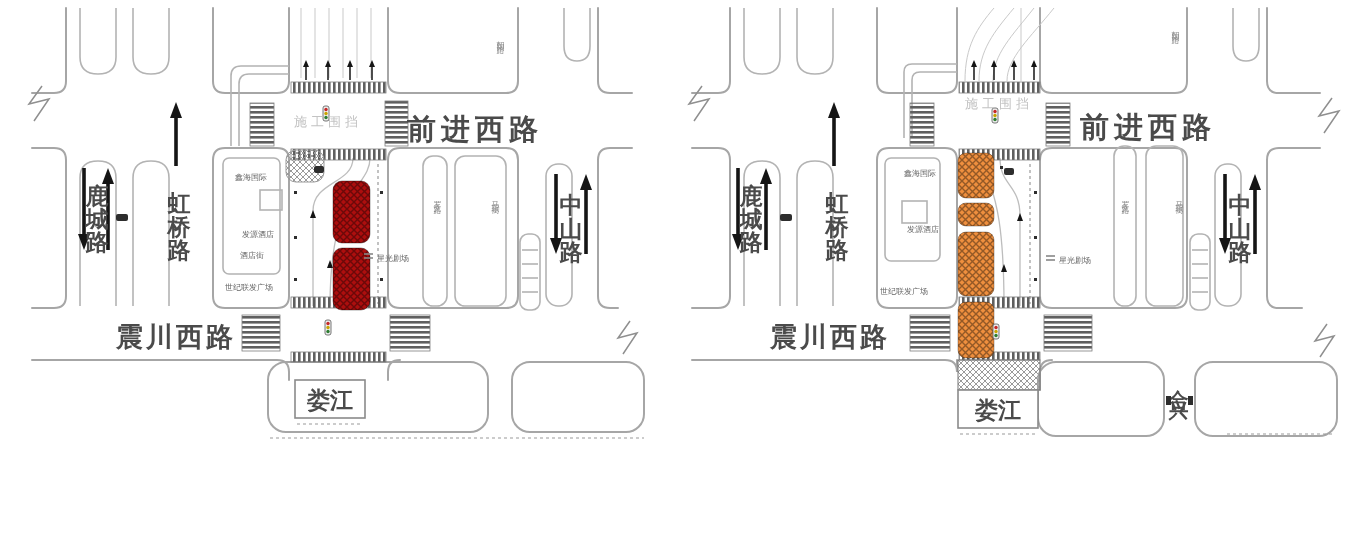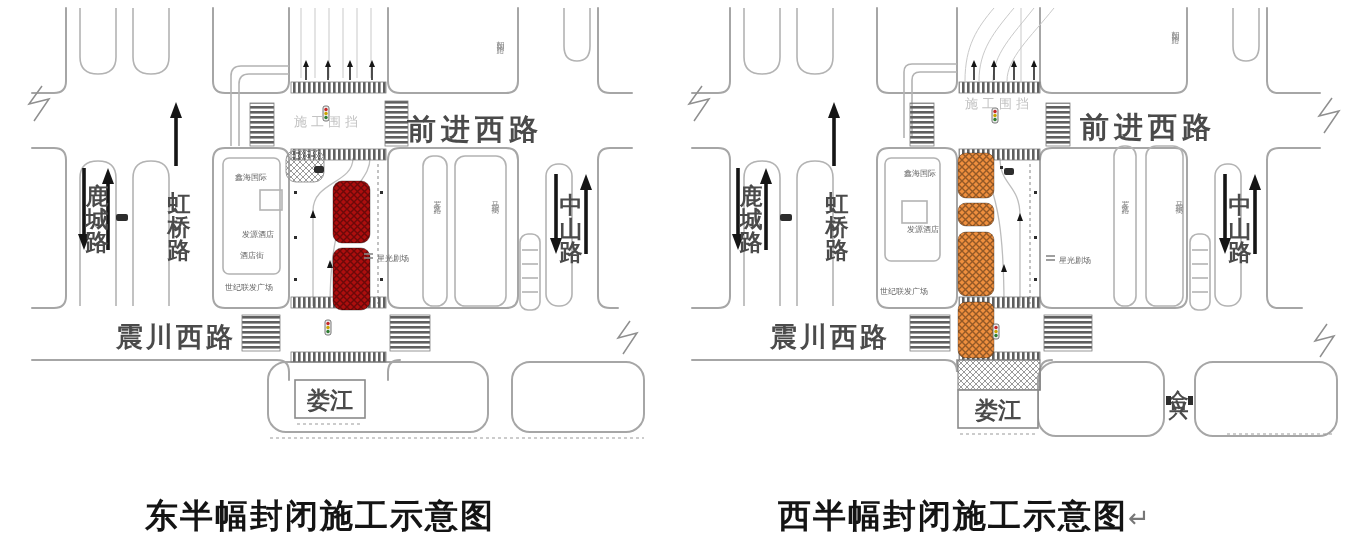--- a/index.html
+++ b/index.html
@@ -372,20 +372,14 @@
     <line class="dashln" x1="278" y1="428" x2="354" y2="428"></line>
   </g>
 
   <g>
     <text class="vtext" style="font-size:20px;letter-spacing:8px;" x="497" y="368">合兴</text>
     <rect class="tiny" x="484" y="390" width="5" height="9"></rect>
     <rect class="tiny" x="506" y="390" width="5" height="9"></rect>
   </g>
 </svg>
 
-<div class="caption" style="left:110px">
-  <span>东半幅封闭施工示意图</span>
+
 </div>
-<div class="caption" style="left:755px">
-  <span>西半幅封闭施工示意图</span><span class="retmark">↵</span>
-</div>
-
-</div>
 
 </body></html>

